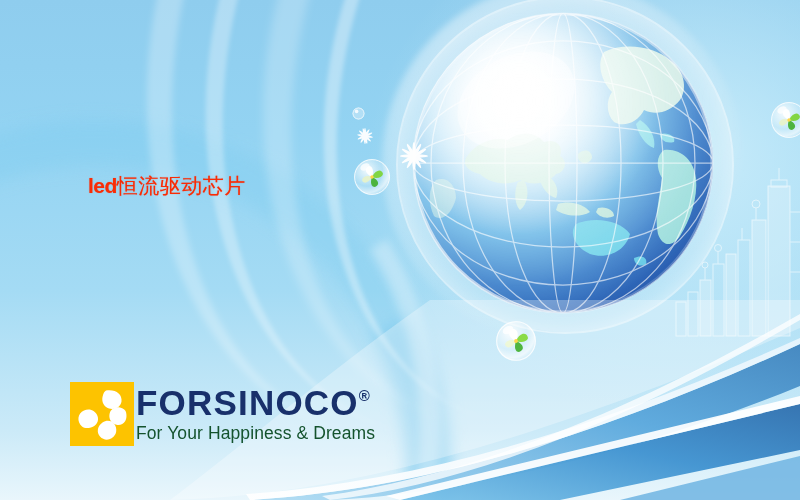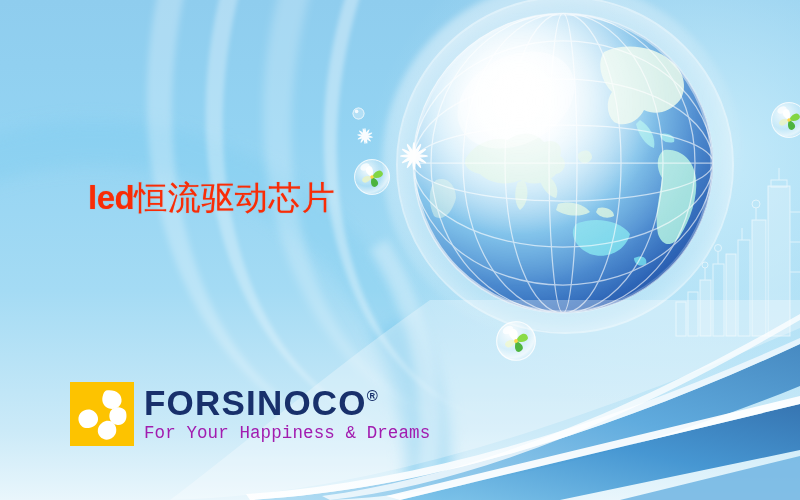--- a/index.html
+++ b/index.html
@@ -124,21 +124,21 @@
   .flower { position: absolute; }
   .bubble { position: absolute; border-radius: 50%; }
 
   
   #headline {
     position: absolute;
     left: 88px;
     top: 166px;
     color: #f92c06;
     font-family: "DejaVu Serif", "Liberation Serif", serif;
-    font-size: 33px;
+    font-size: 21px;
     line-height: 1.95;
     letter-spacing: 0.5px;
     white-space: nowrap;
     text-shadow: 0 0 1px rgba(249,44,6,0.5);
   }
   #headline .line2 {
     display: block;
     padding-left: 12px;
   }
   #headline .latin {
@@ -155,43 +155,43 @@
     display: flex;
     align-items: center;
   }
   #logo-mark {
     width: 64px;
     height: 64px;
     background: #fdc300;
     flex: 0 0 auto;
   }
   #logo-text {
-    margin-left: 10px;
+    margin-left: 2px;
     display: flex;
     flex-direction: column;
     justify-content: space-between;
   }
   #logo-wordmark {
     color: #18306b;
     font-family: "Liberation Sans", sans-serif;
     font-weight: bold;
     font-size: 35px;
     line-height: 1;
     letter-spacing: 1.2px;
     white-space: nowrap;
     position: relative;
   }
   #logo-wordmark .reg {
     font-size: 15px;
     vertical-align: 14px;
     letter-spacing: 0;
   }
   #logo-tagline {
-    color: #a21caf;
-    font-family: Liberation Mono, monospace;
+    color: #14532d;
+    font-family: Liberation Sans, sans-serif;
     font-size: 17.5px;
     line-height: 1;
     margin-top: 5px;
     letter-spacing: 0.1px;
     white-space: nowrap;
   }
 </style>
 </head>
 <body>
 

